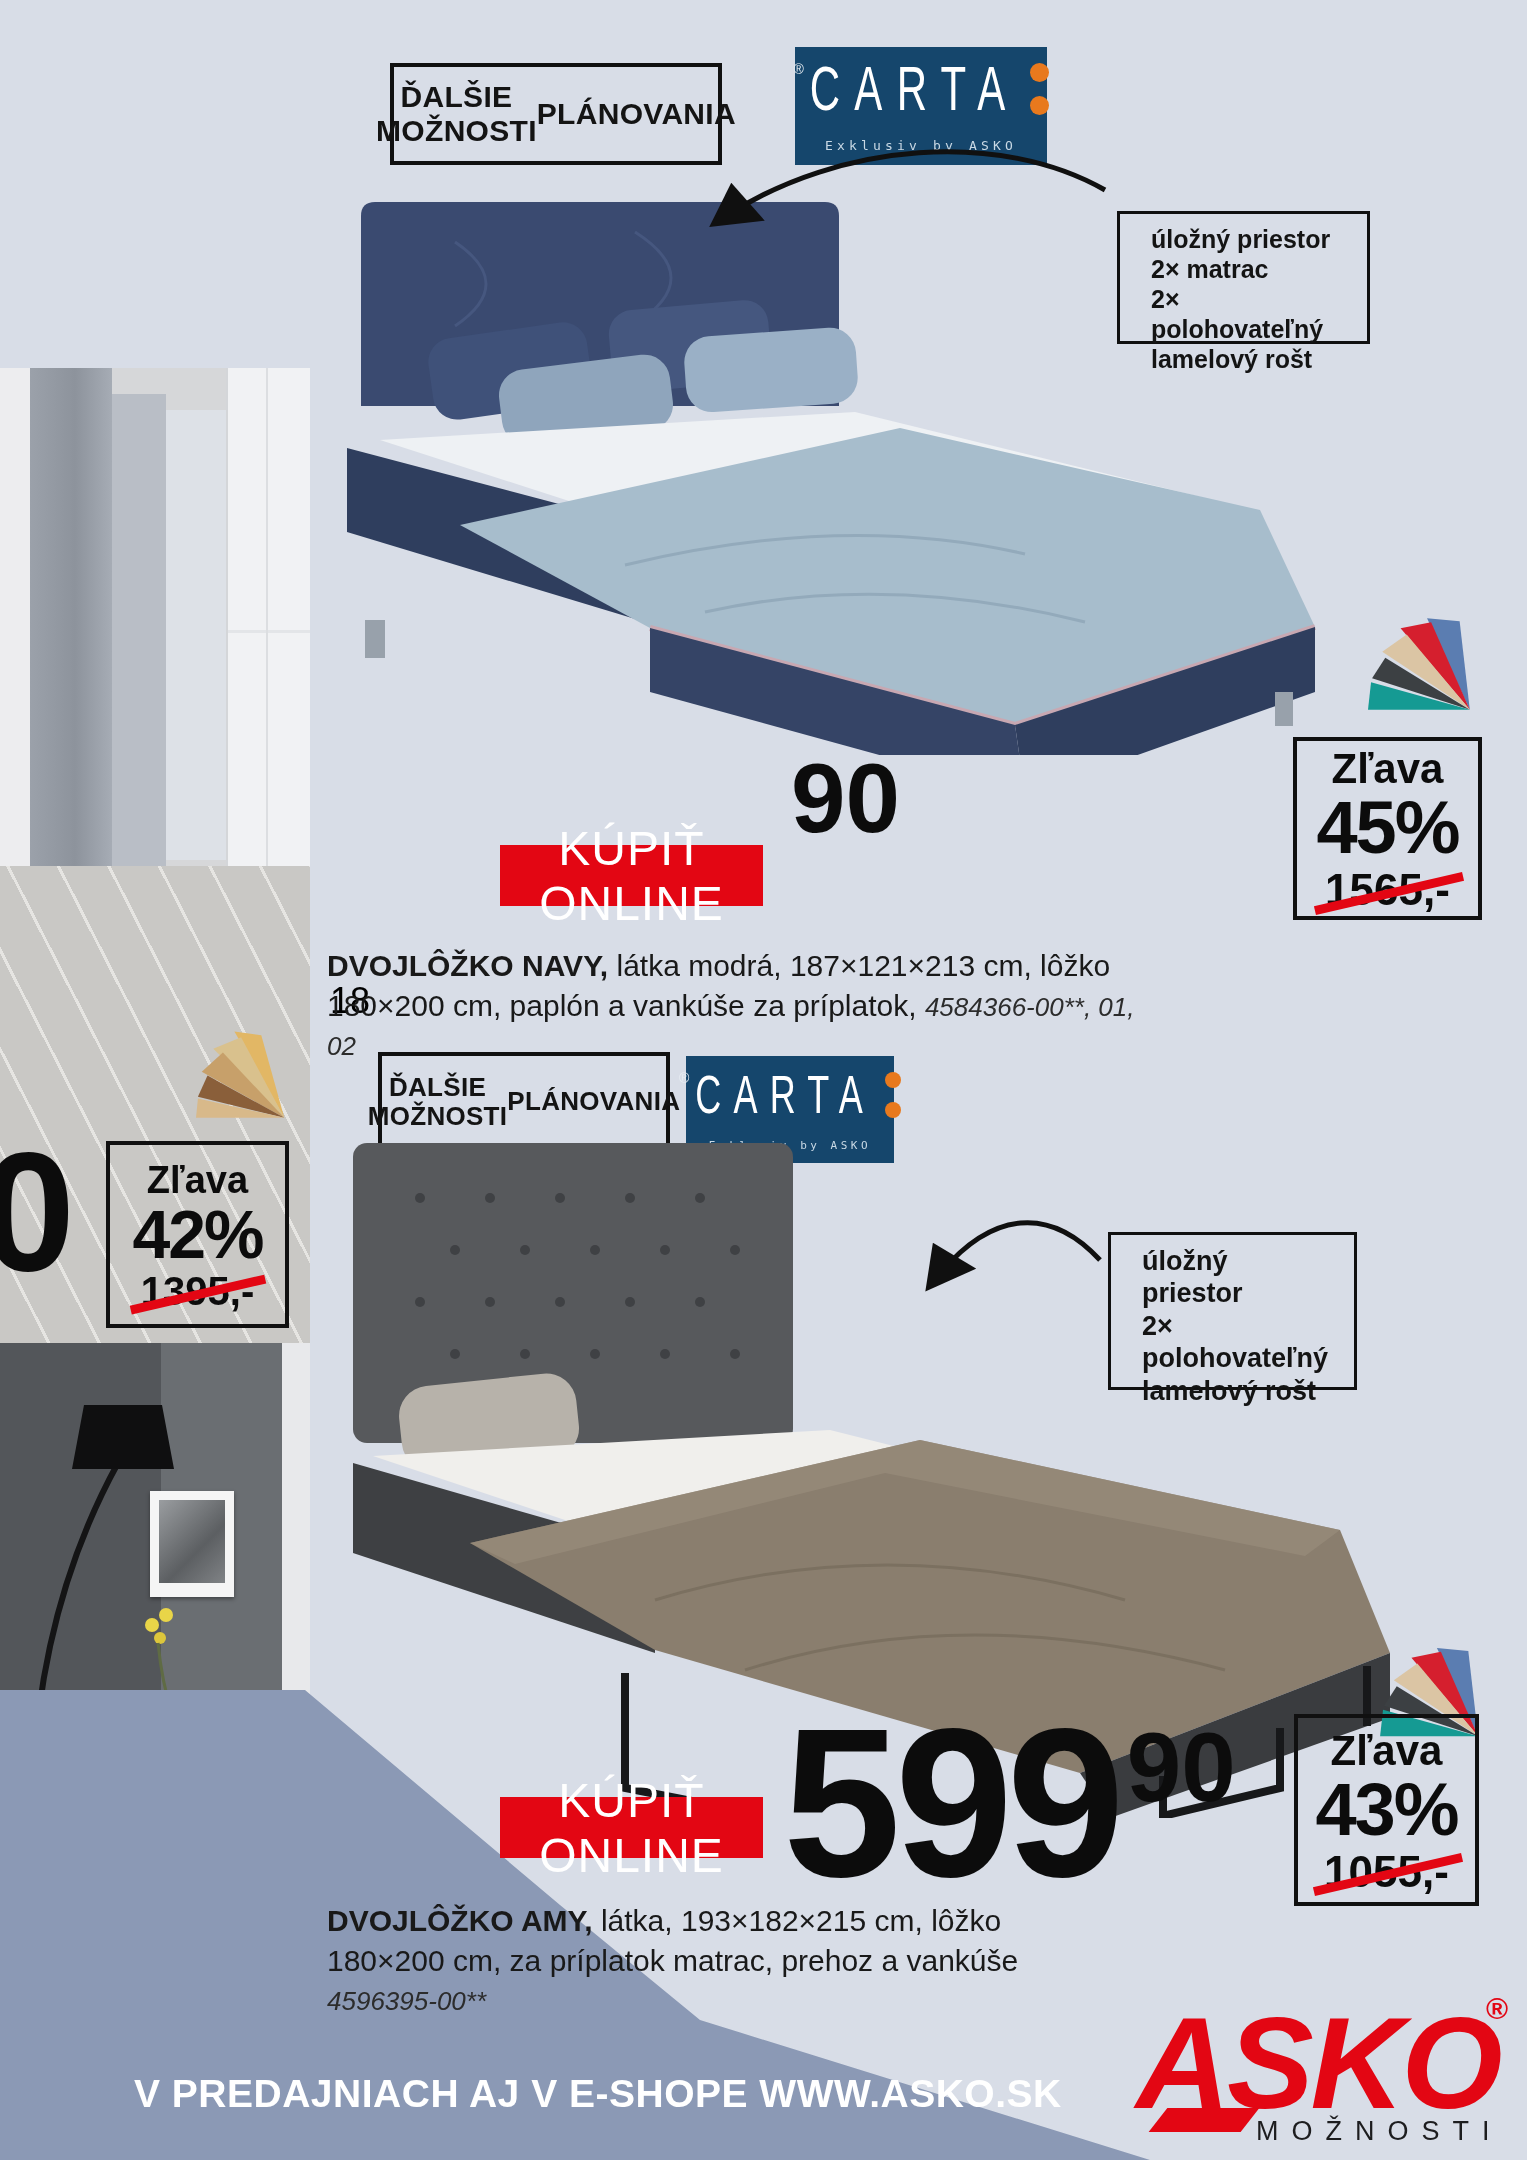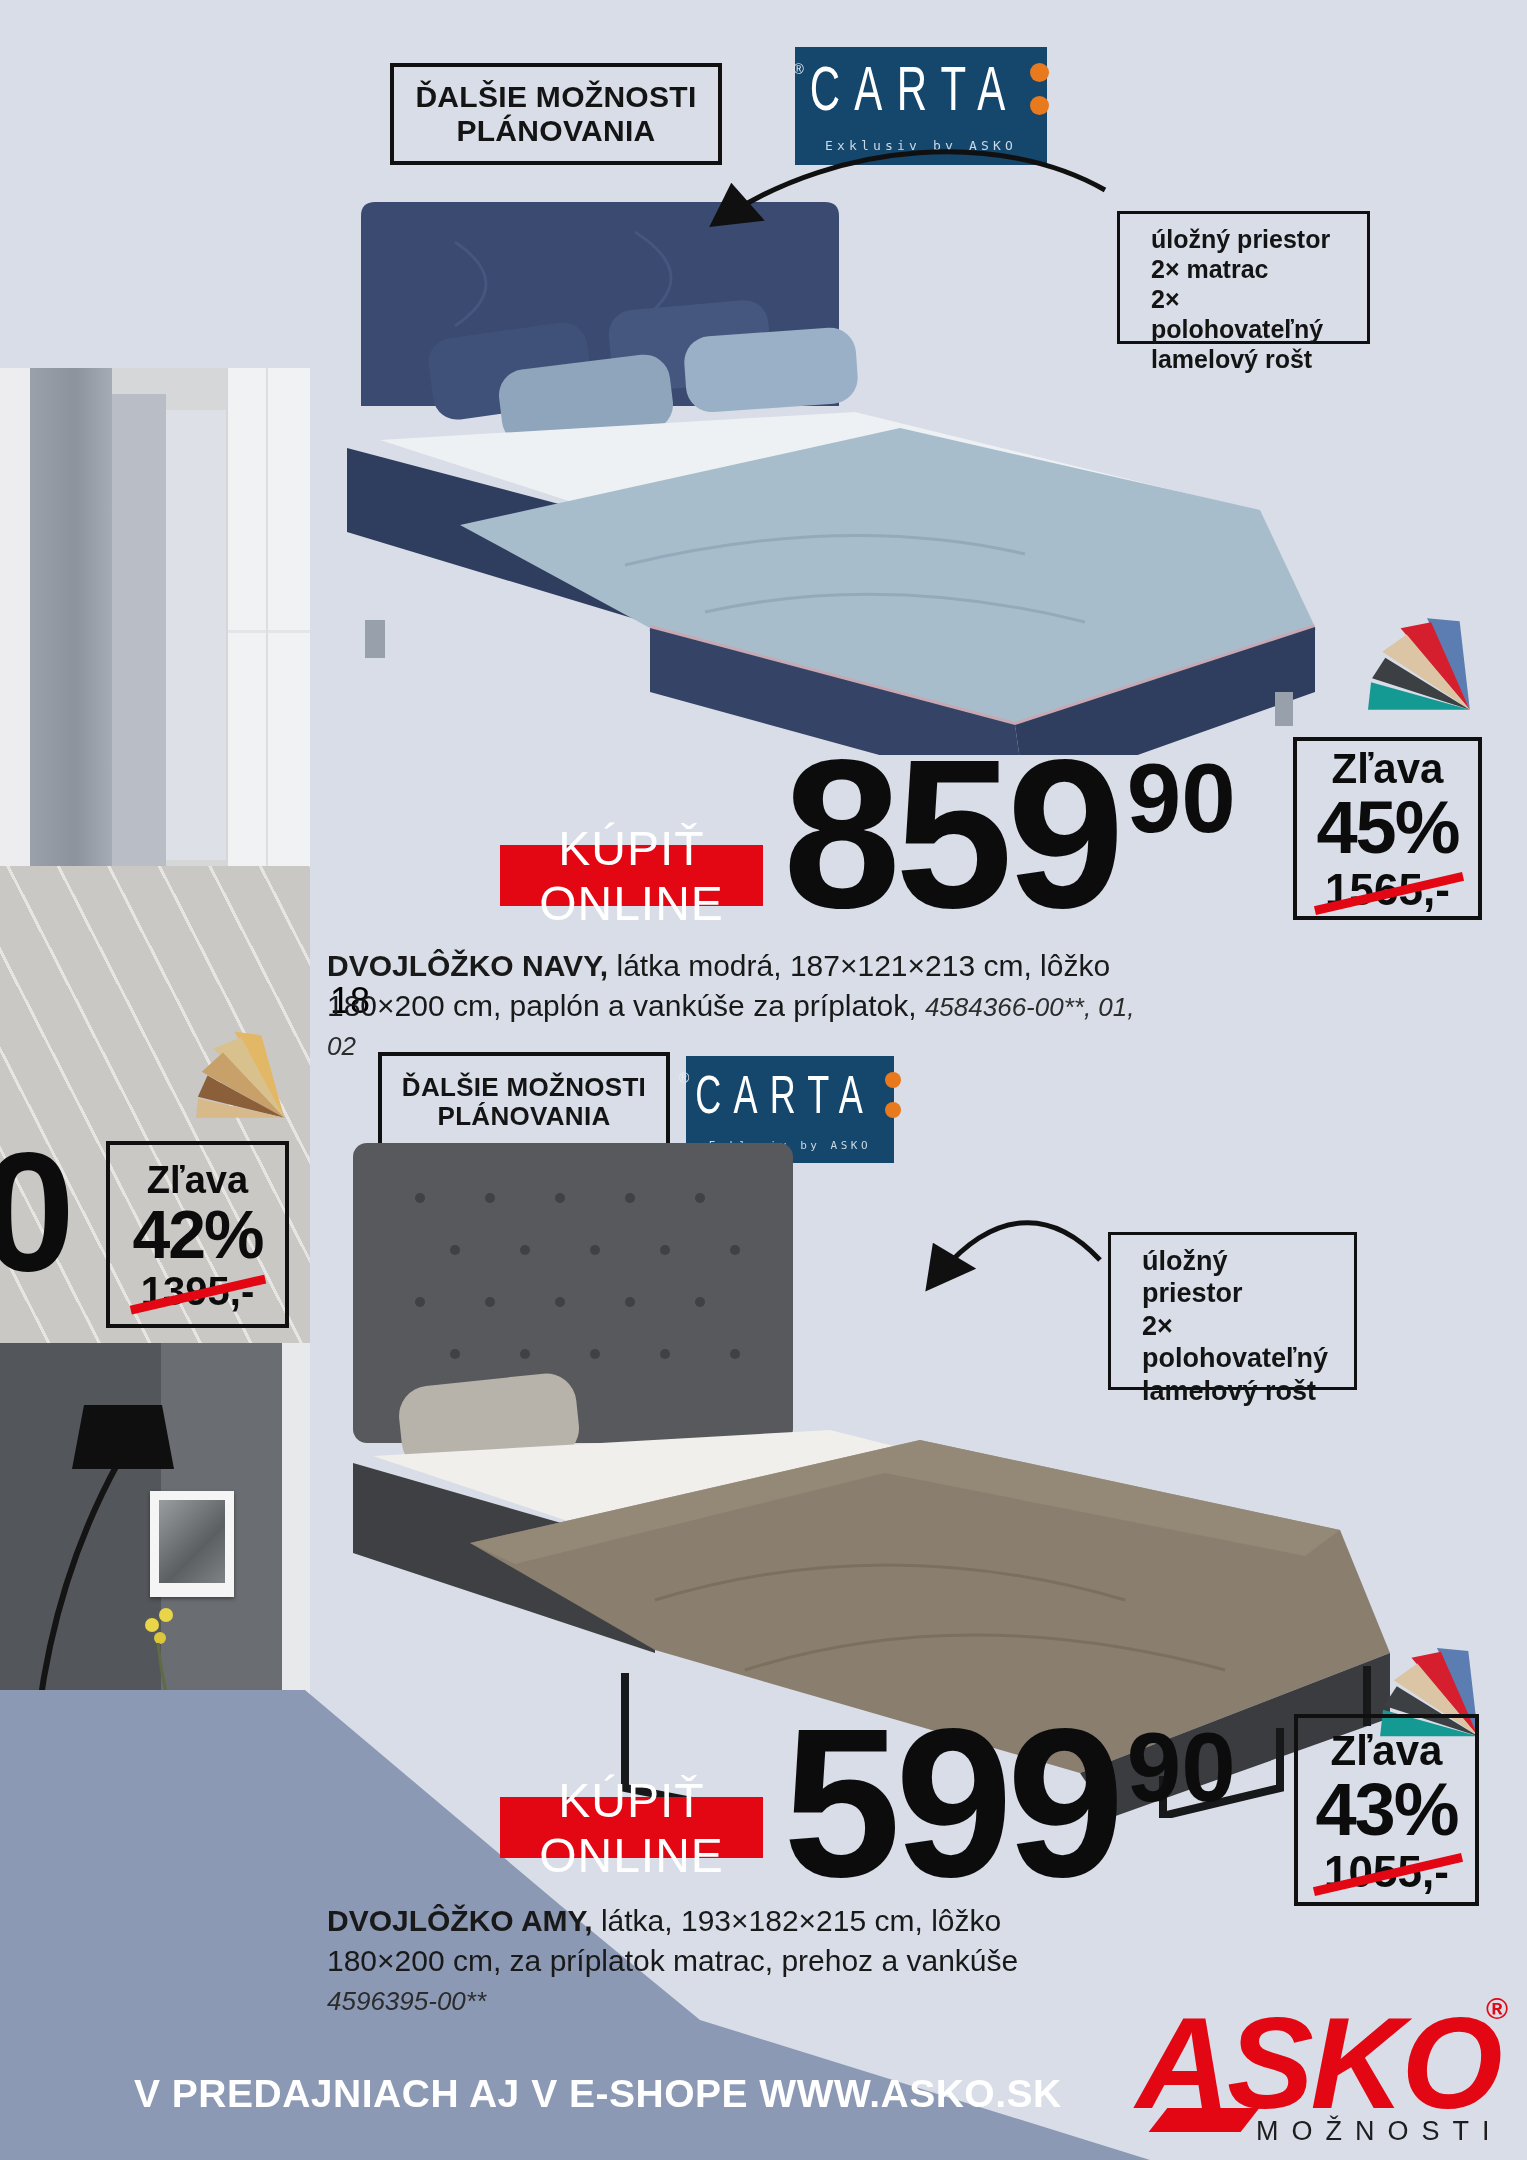--- a/index.html
+++ b/index.html
@@ -2,21 +2,21 @@
 <html><head>
 <meta charset="utf-8">
 <style>
   html,body{margin:0;padding:0}
   body{width:1527px;height:2160px;position:relative;overflow:hidden;
        background:#d8dde7;font-family:"Liberation Sans",sans-serif;color:#141414}
   .abs{position:absolute}
 
   
   .bbox{position:absolute;border:4px solid #101010;box-sizing:border-box;
-        display:flex;flex-direction:column;align-items:center;justify-content:center}
+        display:flex;align-items:center;justify-content:center}
   .planning{font-weight:700;text-align:center;line-height:1.12;letter-spacing:.3px}
   .planning.p1{left:390px;top:63px;width:332px;height:102px;font-size:30px}
   .planning.p2{left:378px;top:1052px;width:292px;height:100px;font-size:26px}
 
   
   .carta{position:absolute;background:#15466c;color:#fff;box-sizing:border-box}
   .carta .row{display:flex;align-items:center;justify-content:center;height:72%}
   .carta .reg{font-size:14px;align-self:flex-start;margin-top:14px;color:#e8eef3}
   .carta .word{display:inline-block;transform:scaleY(1.5);letter-spacing:.34em;
                font-size:42px;font-weight:400;margin-left:6px}
@@ -231,21 +231,20 @@
 
 <svg class="abs" style="left:1368px;top:615px" width="112" height="102" viewBox="0 0 110 100">
   <polygon points="100,93 58,3 90,6" fill="#5b7db1"></polygon>
   <polygon points="100,93 32,13 62,7" fill="#d51f2e"></polygon>
   <polygon points="100,93 14,36 38,19" fill="#dbc5a4"></polygon>
   <polygon points="100,93 4,62 17,42" fill="#3c4043"></polygon>
   <polygon points="100,93 0,93 3,66" fill="#159a93"></polygon>
 </svg>
 
 <div class="price pr1">
-  <span class="main">859</span>
   <span class="sup">90</span>
 </div>
 
 <div class="badge b1">
   <div class="lbl">Zľava</div>
   <div class="pct">45%</div>
   <div class="old">1565,-</div>
 </div>
 
 <button class="buy u1">KÚPIŤ ONLINE</button>

